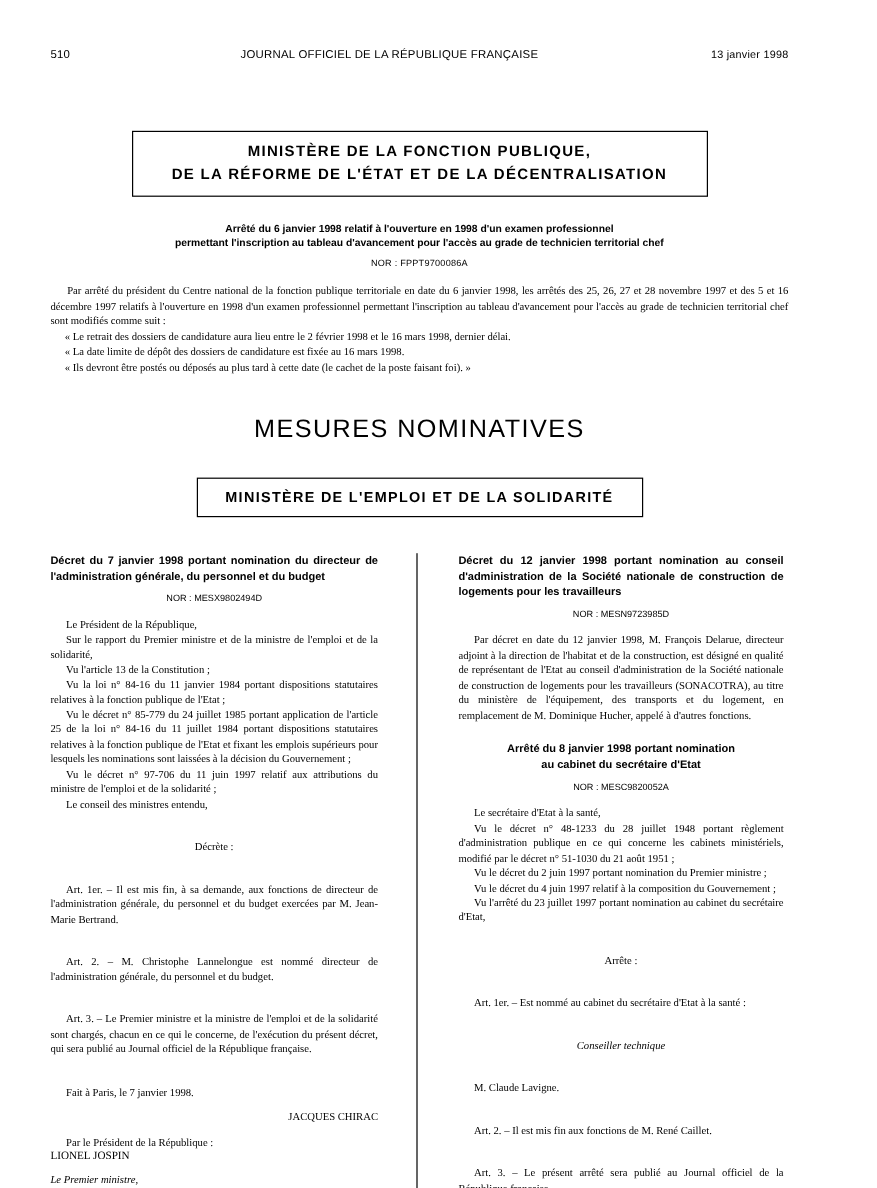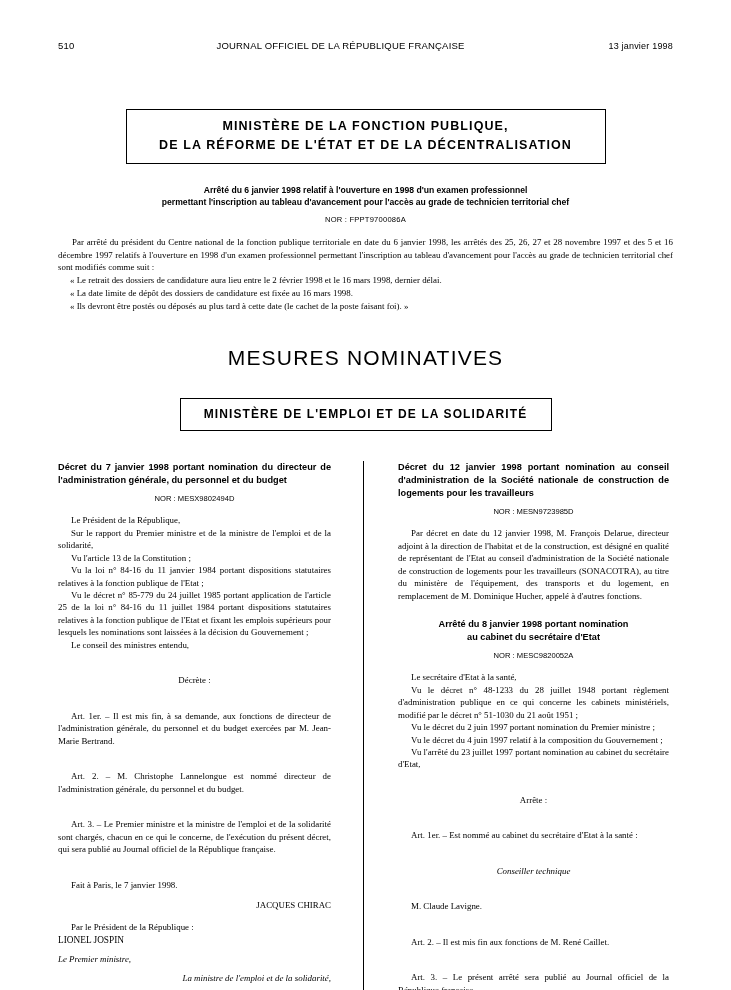--- a/index.html
+++ b/index.html
@@ -15,21 +15,21 @@
     position: relative;
     width: 731px;
     height: 990px;
     margin: 0 auto;
     background: #ffffff;
     overflow: hidden;
     box-sizing: border-box;
   }
   .sheet {
     position: absolute;
-    left: 58px;
+    left: 42px;
     top: 40px;
     width: 615px;
     height: 900px;
   }
 
   
   .runhead {
     display: flex;
     align-items: baseline;
     font-family: "Liberation Sans", sans-serif;
@@ -224,20 +224,21 @@
       <div class="col left">
         <div class="art-head">Décret du 7 janvier 1998 portant nomination du directeur de l'administration générale, du personnel et du budget</div>
         <div class="nor-sm">NOR : MESX9802494D</div>
 
         <div class="body">
           <p>Le Président de la République,</p>
           <p>Sur le rapport du Premier ministre et de la ministre de l'emploi et de la solidarité,</p>
           <p>Vu l'article 13 de la Constitution ;</p>
           <p>Vu la loi n° 84-16 du 11 janvier 1984 portant dispositions statutaires relatives à la fonction publique de l'Etat ;</p>
           <p>Vu le décret n° 85-779 du 24 juillet 1985 portant application de l'article 25 de la loi n° 84-16 du 11 juillet 1984 portant dispositions statutaires relatives à la fonction publique de l'Etat et fixant les emplois supérieurs pour lesquels les nominations sont laissées à la décision du Gouvernement ;</p>
+          <p>Vu le décret n° 97-706 du 11 juin 1997 relatif aux attributions du ministre de l'emploi et de la solidarité ;</p>
           <p>Le conseil des ministres entendu,</p>
 
           <p class="center noindent sp">Décrète :</p>
 
           <p class="sp">Art. 1er. – Il est mis fin, à sa demande, aux fonctions de directeur de l'administration générale, du personnel et du budget exercées par M. Jean-Marie Bertrand.</p>
           <p class="sp">Art. 2. – M. Christophe Lannelongue est nommé directeur de l'administration générale, du personnel et du budget.</p>
           <p class="sp">Art. 3. – Le Premier ministre et la ministre de l'emploi et de la solidarité sont chargés, chacun en ce qui le concerne, de l'exécution du présent décret, qui sera publié au Journal officiel de la République française.</p>
 
           <p class="sp">Fait à Paris, le 7 janvier 1998.</p>
         </div>

